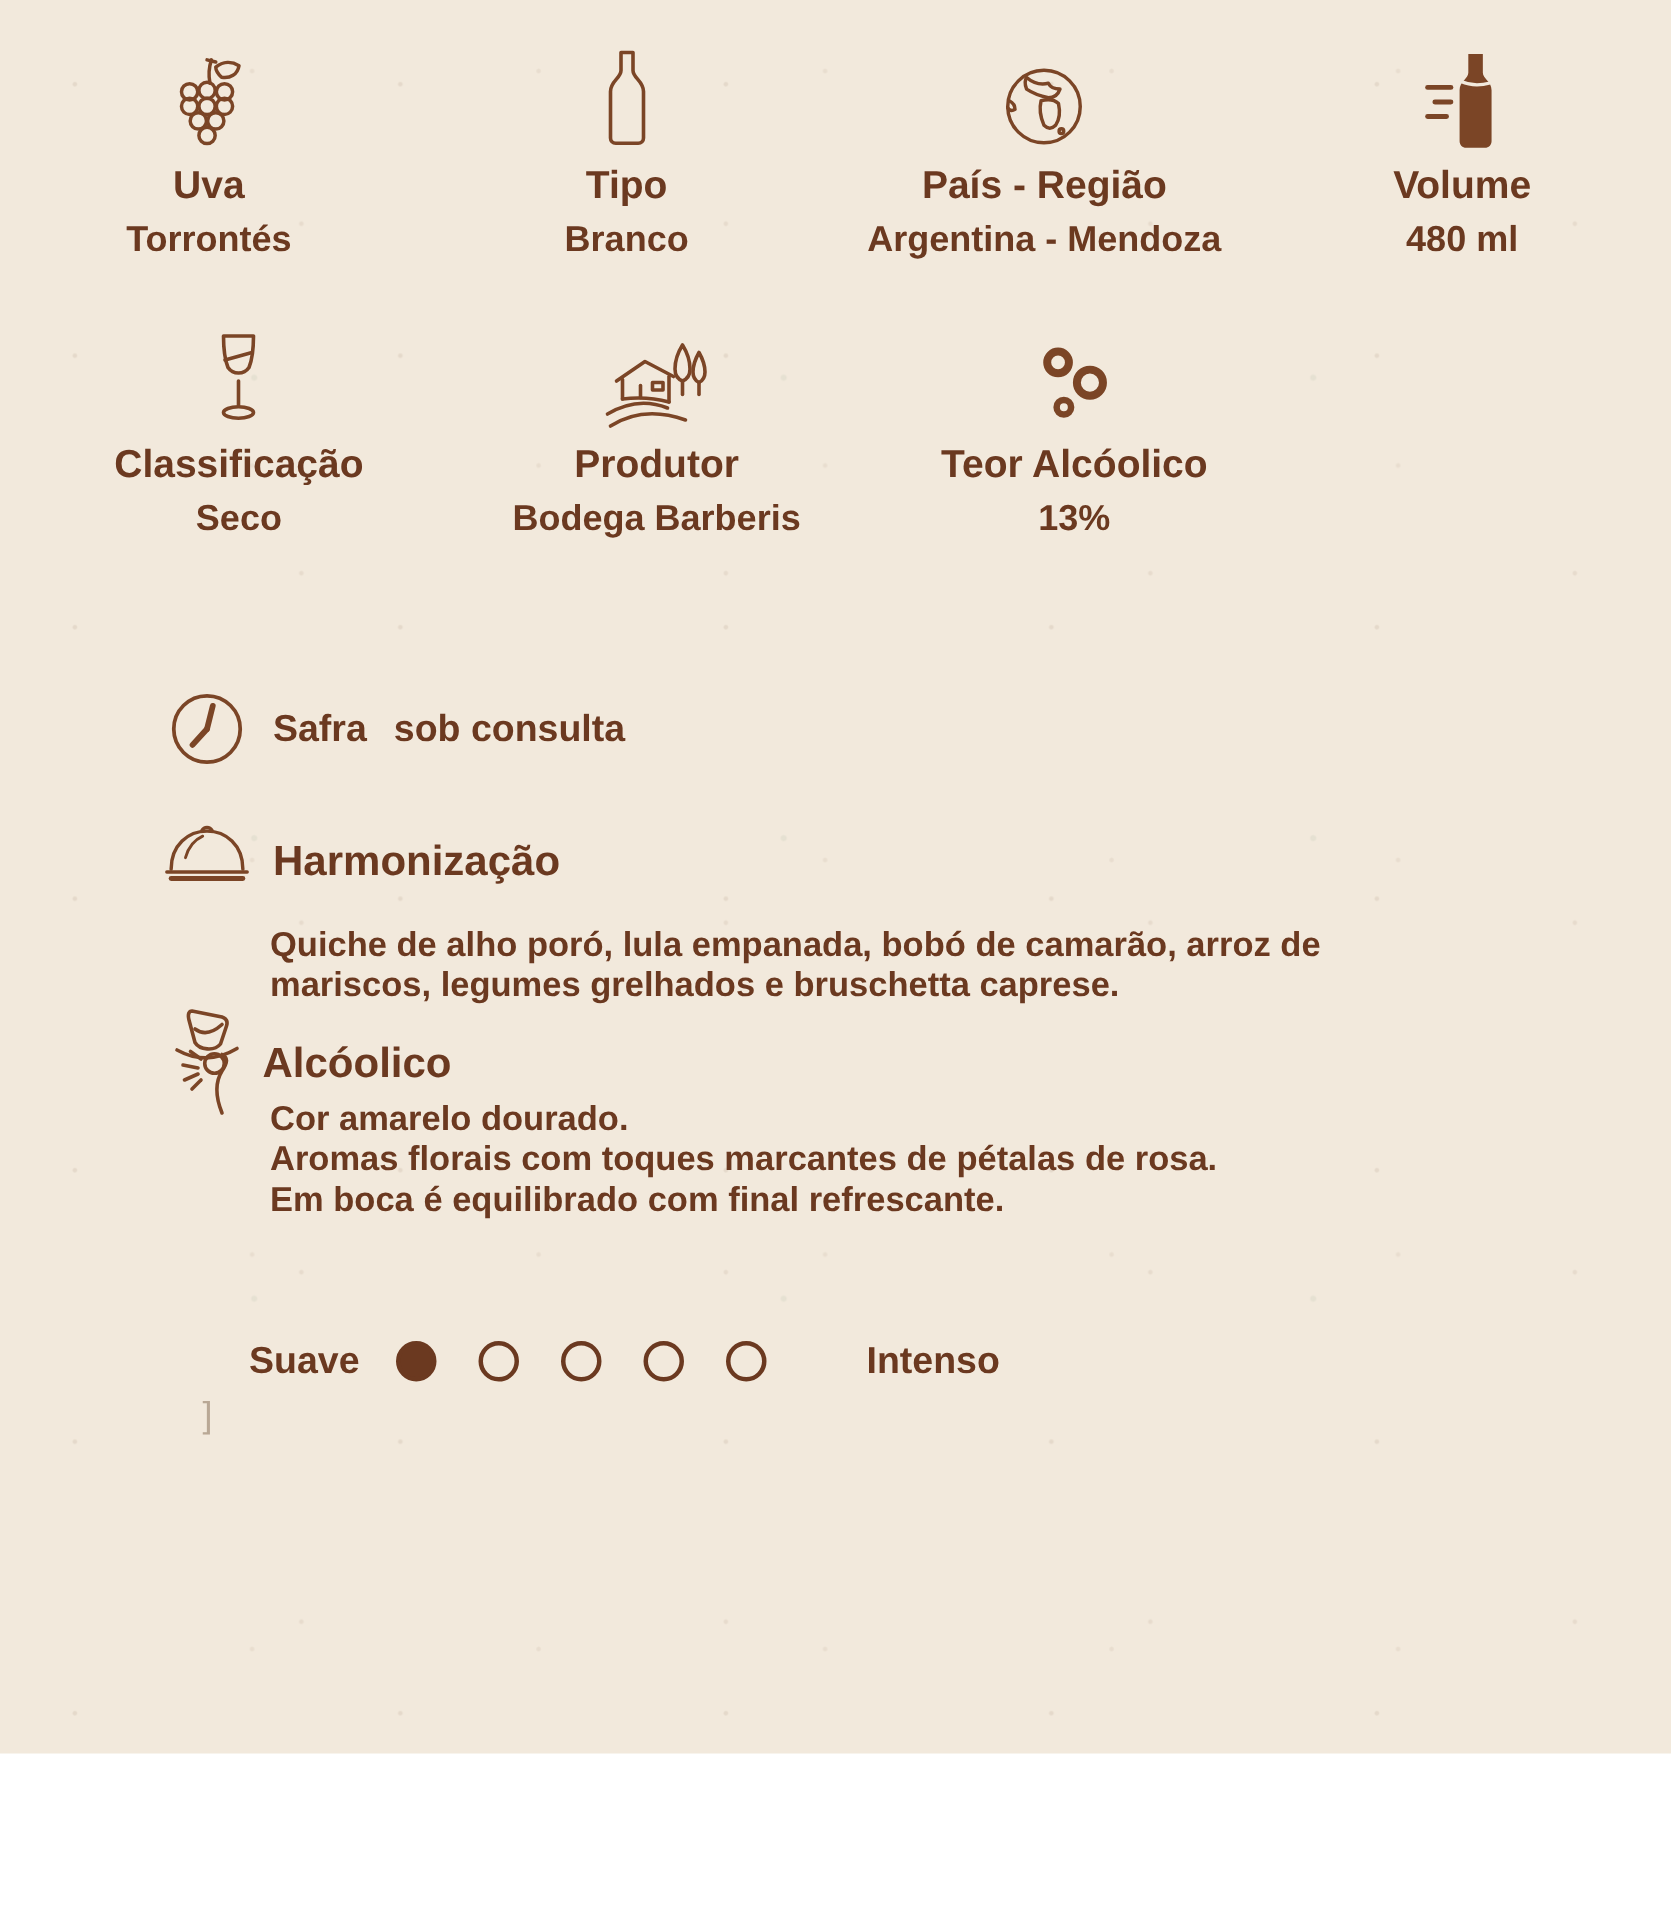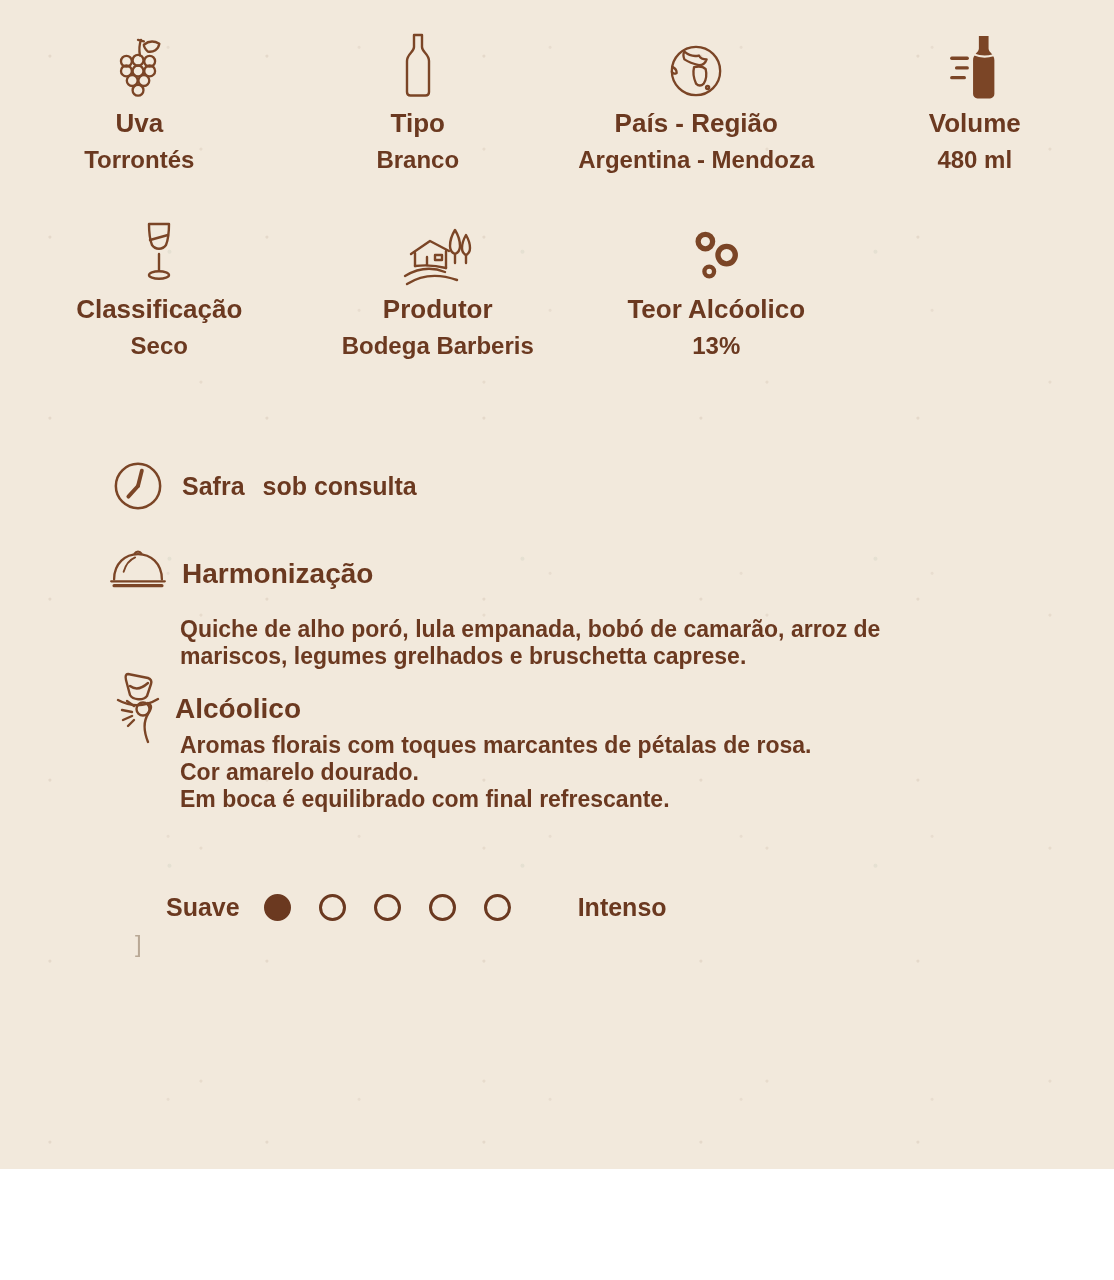--- a/index.html
+++ b/index.html
@@ -216,22 +216,22 @@
         <circle cx="37" cy="39" r="6.5"></circle>
         <path d="M28,36 l-7,-5"></path>
         <path d="M26,42 l-10,-2"></path>
         <path d="M26,46 l-9,4"></path>
         <path d="M28,50 l-6,6"></path>
       </g>
     </svg>
   </div>
   <div class="deg-title section-title">Alcóolico</div>
   <div class="deg-body">
+    <div>Cor amarelo dourado.</div>
     <div>Aromas florais com toques marcantes de pétalas de rosa.</div>
-    <div>Cor amarelo dourado.</div>
     <div>Em boca é equilibrado com final refrescante.</div>
   </div>
 
   <div class="intensity">
     <span class="intensity-label">Suave</span>
     <span class="dots">
       <span class="dot filled"></span>
       <span class="dot"></span>
       <span class="dot"></span>
       <span class="dot"></span>

